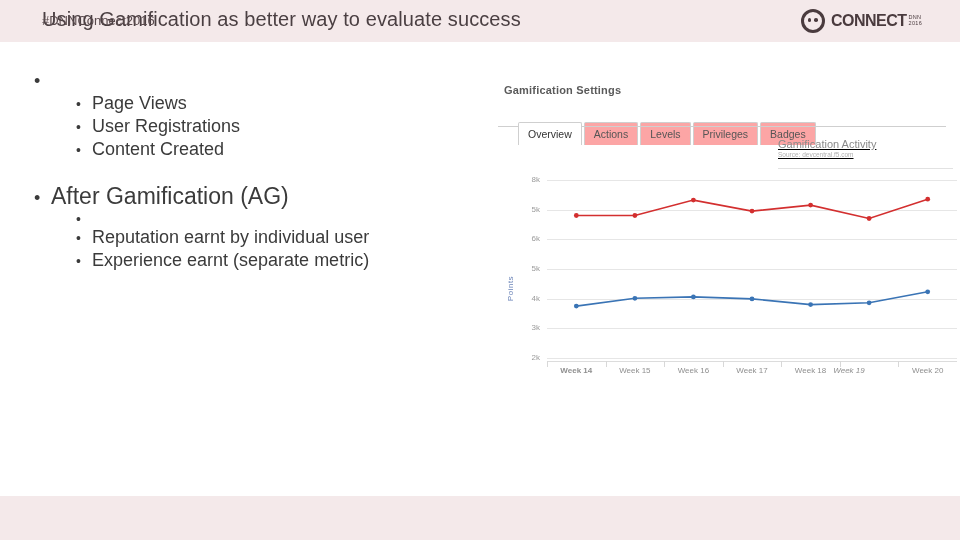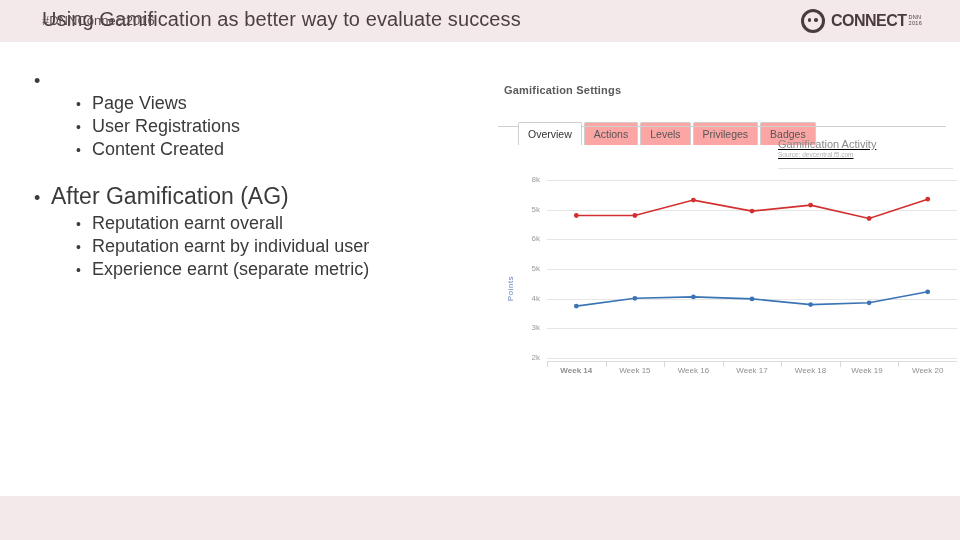--- a/index.html
+++ b/index.html
@@ -308,21 +308,20 @@
 
   <div class="group-gap"></div>
 
   <div>
     <div class="bullet-l1">
       <span class="dot">•</span>
       <span>After Gamification (AG)</span>
     </div>
     <div class="bullet-l2">
       <span class="dot">•</span>
-      <span>Reputation earnt overall</span>
     </div>
     <div class="bullet-l2">
       <span class="dot">•</span>
       <span>Reputation earnt by individual user</span>
     </div>
     <div class="bullet-l2">
       <span class="dot">•</span>
       <span>Experience earnt (separate metric)</span>
     </div>
   </div>
@@ -370,21 +369,21 @@
         <div class="x-tick-label" style="left: 86.2857px; font-weight: bold;">Week 14</div>
         <div class="x-tick-mark" style="left: 115.571px; top: 205px;"></div>
         <div class="x-tick-label" style="left: 144.857px;">Week 15</div>
         <div class="x-tick-mark" style="left: 174.143px; top: 205px;"></div>
         <div class="x-tick-label" style="left: 203.429px;">Week 16</div>
         <div class="x-tick-mark" style="left: 232.714px; top: 205px;"></div>
         <div class="x-tick-label" style="left: 262px;">Week 17</div>
         <div class="x-tick-mark" style="left: 291.286px; top: 205px;"></div>
         <div class="x-tick-label" style="left: 320.571px;">Week 18</div>
         <div class="x-tick-mark" style="left: 349.857px; top: 205px;"></div>
-        <div class="x-tick-label" style="left: 377px;">Week 19</div>
+        <div class="x-tick-label" style="left: 359px; font-style: italic;">Week 19</div>
         <div class="x-tick-mark" style="left: 408.429px; top: 205px;"></div>
         <div class="x-tick-label" style="left: 437.714px;">Week 20</div>
       </div>
     <svg class="series" id="series-layer" width="470" height="224">
         <polyline points="86.3,59.5 144.9,59.5 203.4,44.1 262.0,55.1 320.6,49.1 379.1,62.5 437.7,43.2" fill="none" stroke="#d32f2f" stroke-width="1.6"></polyline>
         <circle cx="86.3" cy="59.5" r="2.4" fill="#d32f2f"></circle>
         <circle cx="144.9" cy="59.5" r="2.4" fill="#d32f2f"></circle>
         <circle cx="203.4" cy="44.1" r="2.4" fill="#d32f2f"></circle>
         <circle cx="262.0" cy="55.1" r="2.4" fill="#d32f2f"></circle>
         <circle cx="320.6" cy="49.1" r="2.4" fill="#d32f2f"></circle>

